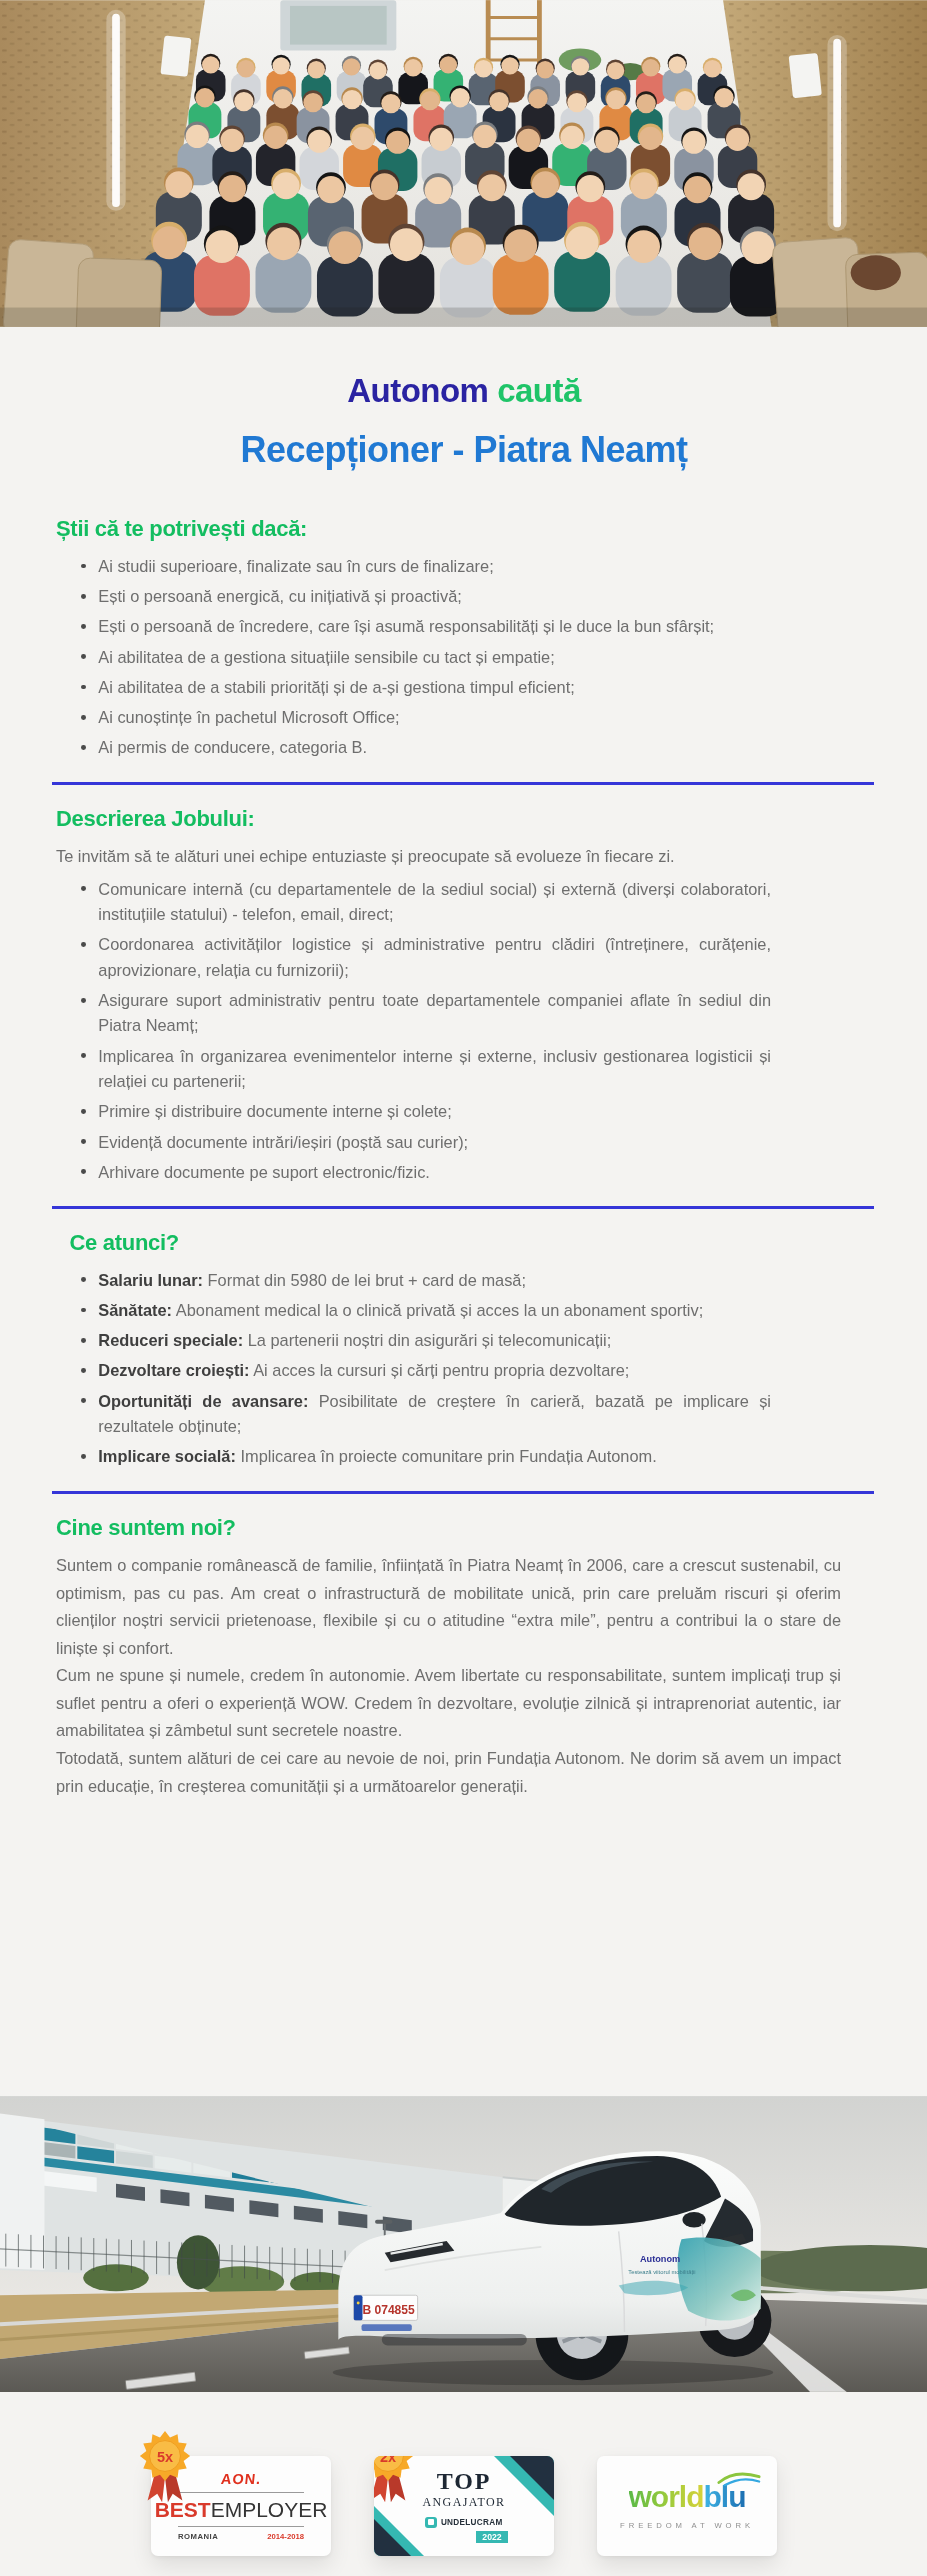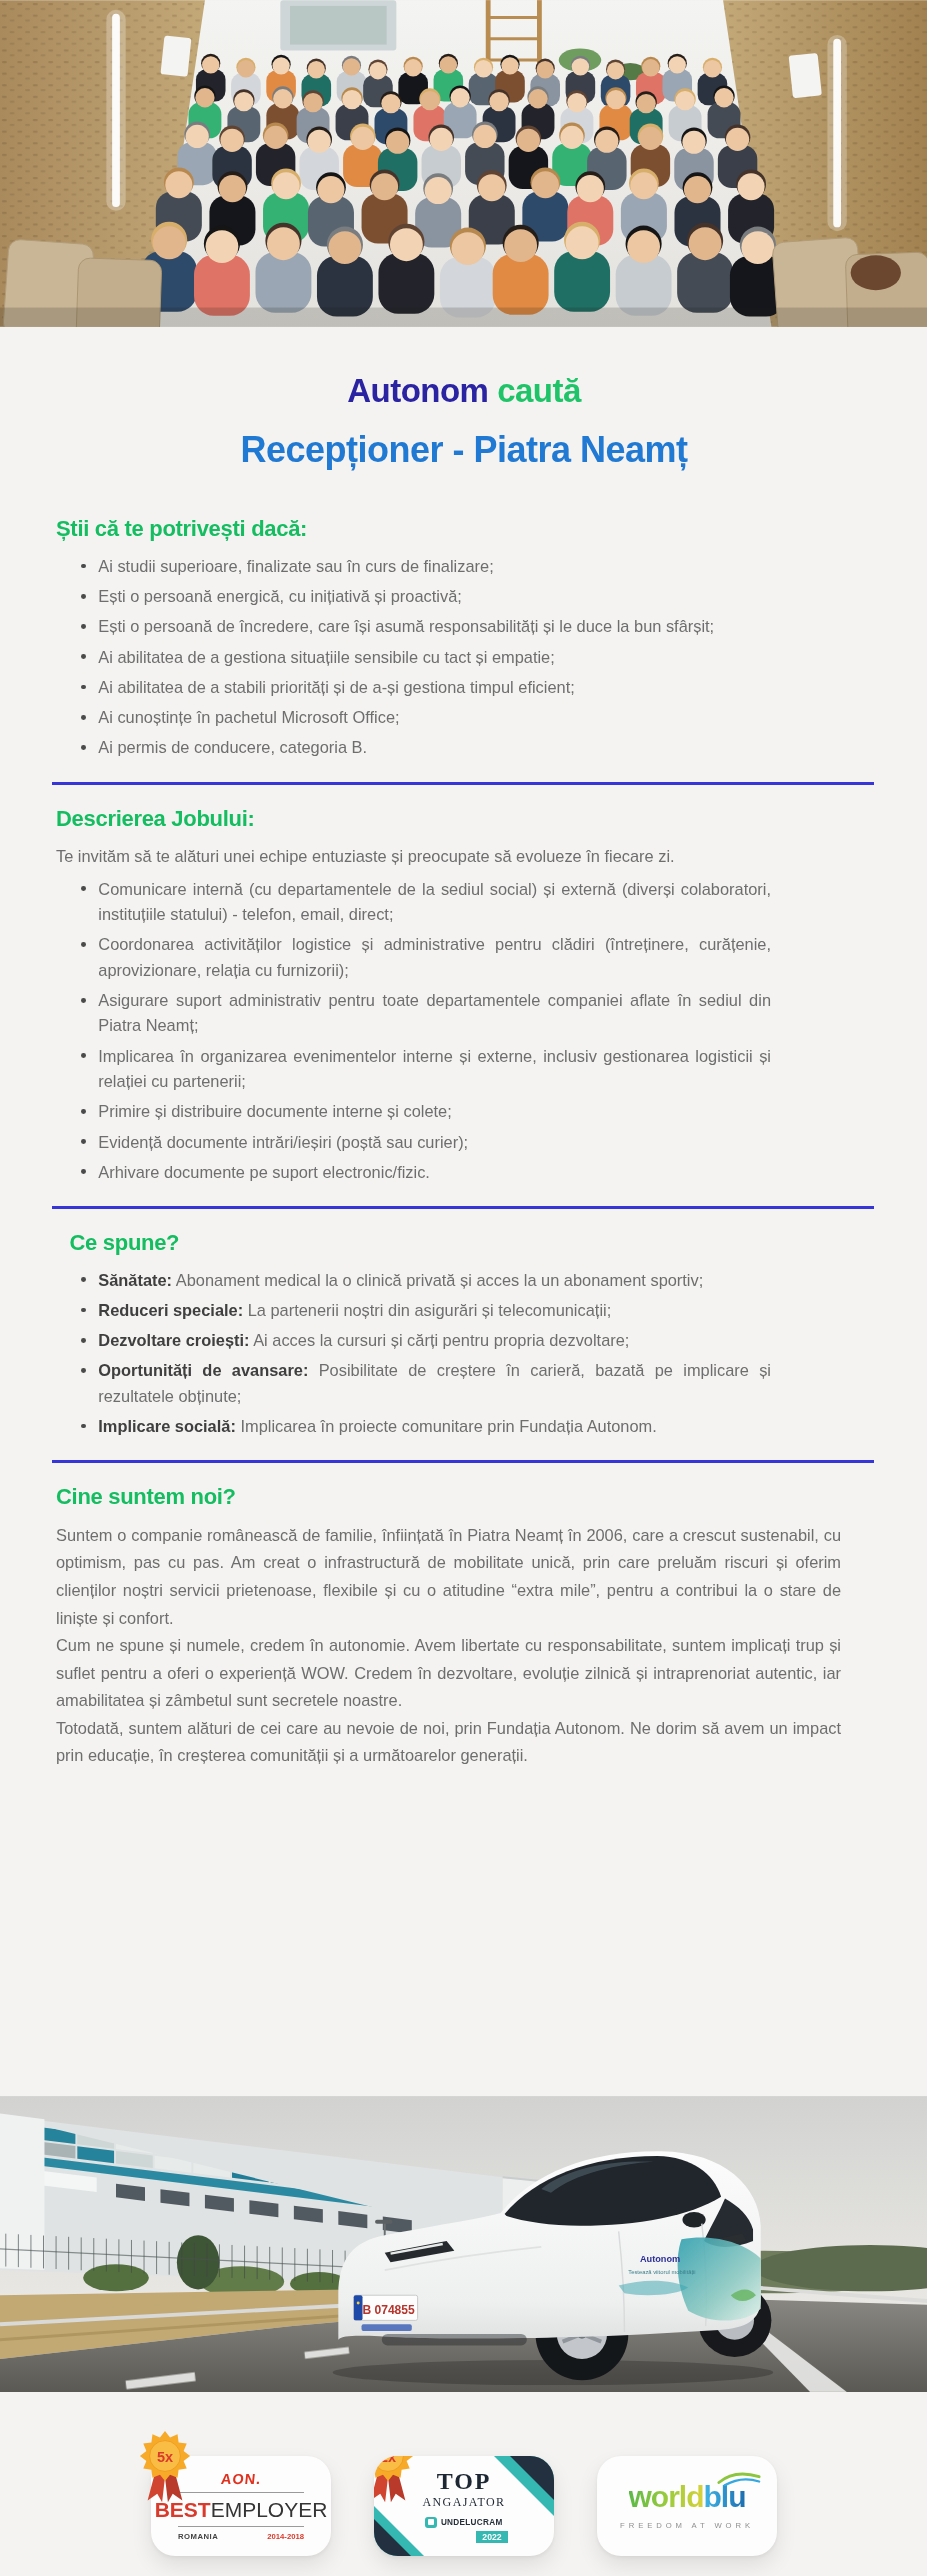--- a/index.html
+++ b/index.html
@@ -27,21 +27,21 @@
      text-align:justify;}
   li::before{content:"";position:absolute;left:1.9px;top:9.7px;width:4.8px;height:4.8px;
      border-radius:50%;background:#4a4a4a;}
   li .b{font-weight:700;color:#3f3f3f;}
   hr.divider{border:none;height:2.9px;background:#3535d8;margin:21px 15.5px 21px -3.9px;}
   
   .carphoto{margin-top:auto;height:296px;overflow:hidden;}
   
   .footer{height:164px;display:flex;justify-content:center;align-items:flex-start;
           gap:43px;padding-top:44px;box-sizing:border-box;}
-  .card{position:relative;width:180px;height:100px;background:#fdfdfd;border-radius:24px;
+  .card{position:relative;width:180px;height:100px;background:#fdfdfd;border-radius:7px;
         box-shadow:0 9.7px 21px rgba(0,0,0,0.09),0 1.9px 3.9px rgba(0,0,0,0.05);
         display:flex;flex-direction:column;align-items:center;justify-content:center;}
   .rosette{position:absolute;left:-15.5px;top:-27px;width:58px;height:83px;}
   
   .aon-logo{font-size:14.5px;font-weight:900;color:#e0301e;letter-spacing:1px;transform:skewX(-6deg);}
   .card .rule{width:126px;height:1px;background:#9a9a9a;margin:4.8px 0;}
   .be-title{font-size:21px;letter-spacing:0;color:#343434;white-space:nowrap;}
   .be-title .red{color:#d93a2b;font-weight:800;} .be-title .dark{font-weight:400;}
   .be-row{display:flex;justify-content:space-between;width:126px;font-size:7.7px;font-weight:700;}
   .be-row .country{color:#444;letter-spacing:0.5px;} .be-row .years{color:#d93a2b;}
@@ -368,22 +368,23 @@
         <li>Implicarea în organizarea evenimentelor interne și externe, inclusiv gestionarea logisticii și relației cu partenerii;</li>
         <li>Primire și distribuire documente interne și colete;</li>
         <li>Evidență documente intrări/ieșiri (poștă sau curier);</li>
         <li>Arhivare documente pe suport electronic/fizic.</li>
       </ul>
     </section>
 
     <hr class="divider">
 
     <section>
-      <h3 class="indent">Ce spune?</h3>
+      <h3 class="indent">Ce atunci?</h3>
       <ul>
+        <li><span class="b">Salariu lunar:</span> <span>Format din 5980 de lei brut + card de masă;</span></li>
         <li><span class="b">Sănătate:</span> <span>Abonament medical la o clinică privată și acces la un abonament sportiv;</span></li>
         <li><span class="b">Reduceri speciale:</span> <span>La partenerii noștri din asigurări și telecomunicații;</span></li>
         <li><span class="b">Dezvoltare croiești:</span> <span>Ai acces la cursuri și cărți pentru propria dezvoltare;</span></li>
         <li><span class="b">Oportunități de avansare:</span> <span>Posibilitate de creștere în carieră, bazată pe implicare și rezultatele obținute;</span></li>
         <li><span class="b">Implicare socială:</span> <span>Implicarea în proiecte comunitare prin Fundația Autonom.</span></li>
       </ul>
     </section>
 
     <hr class="divider">
 

